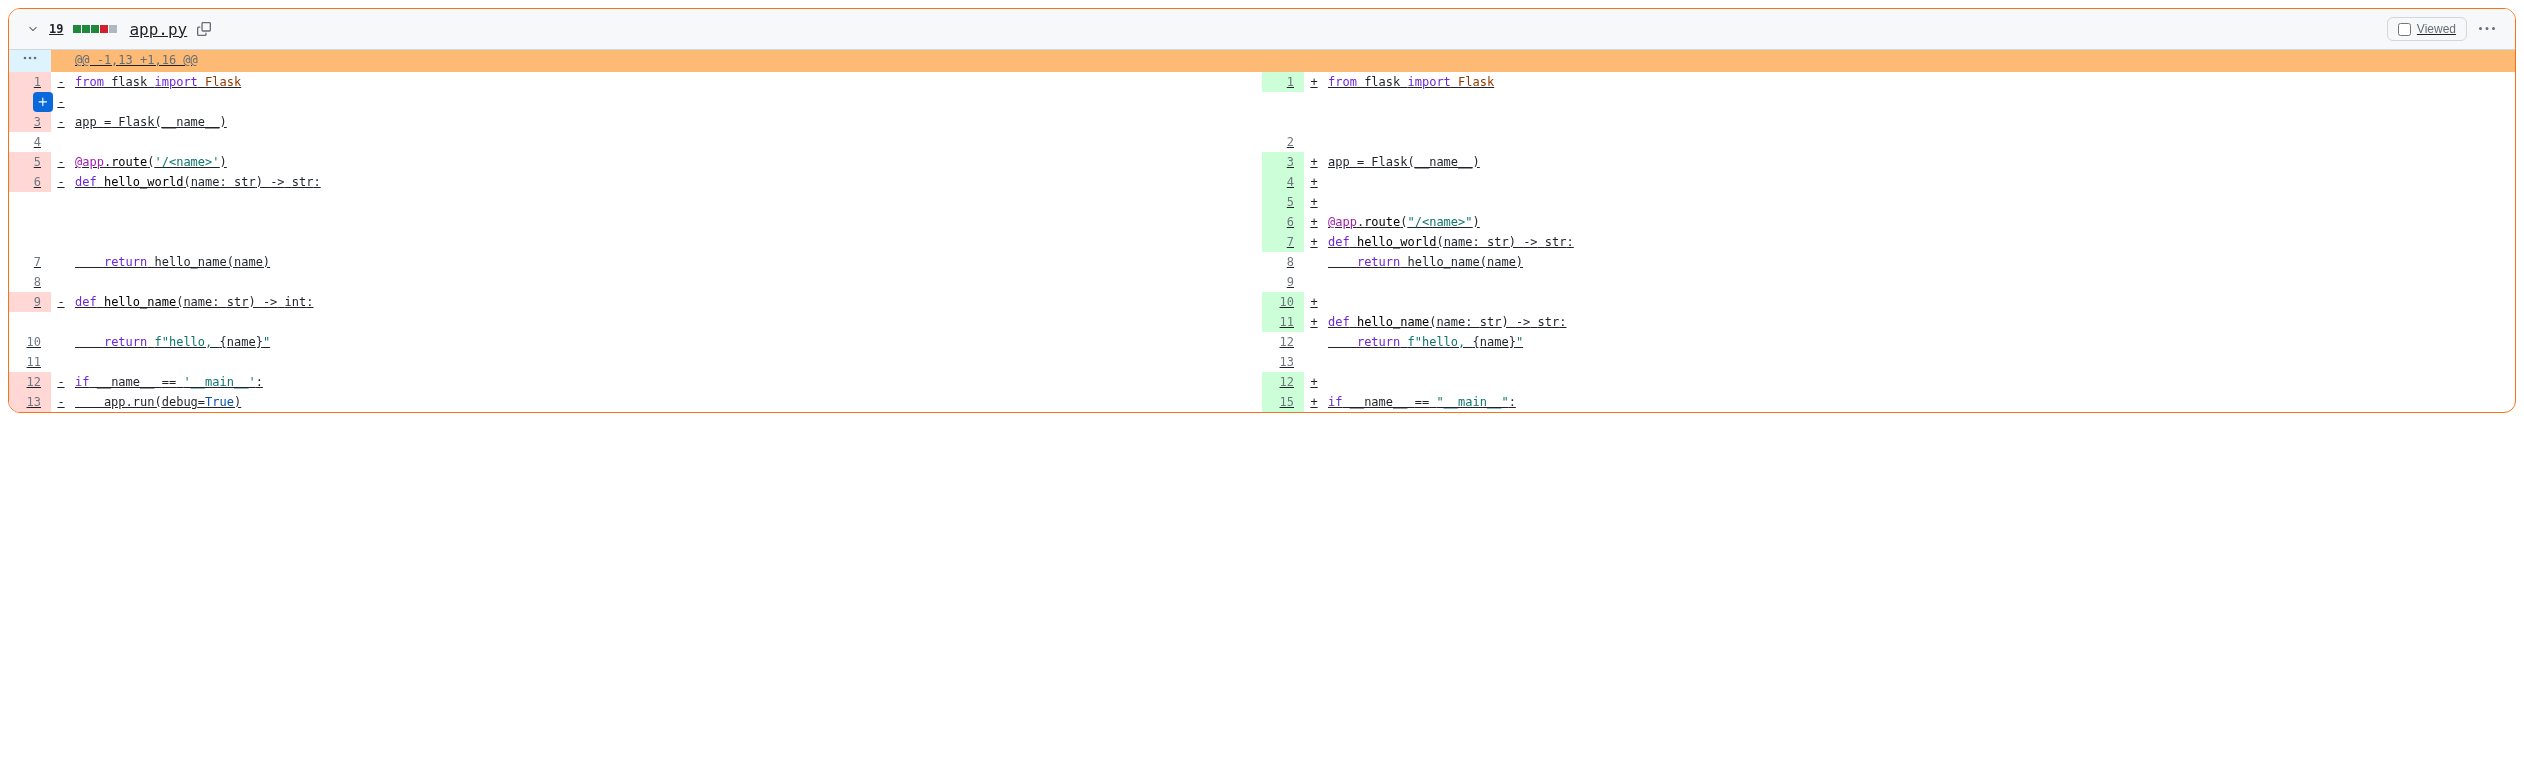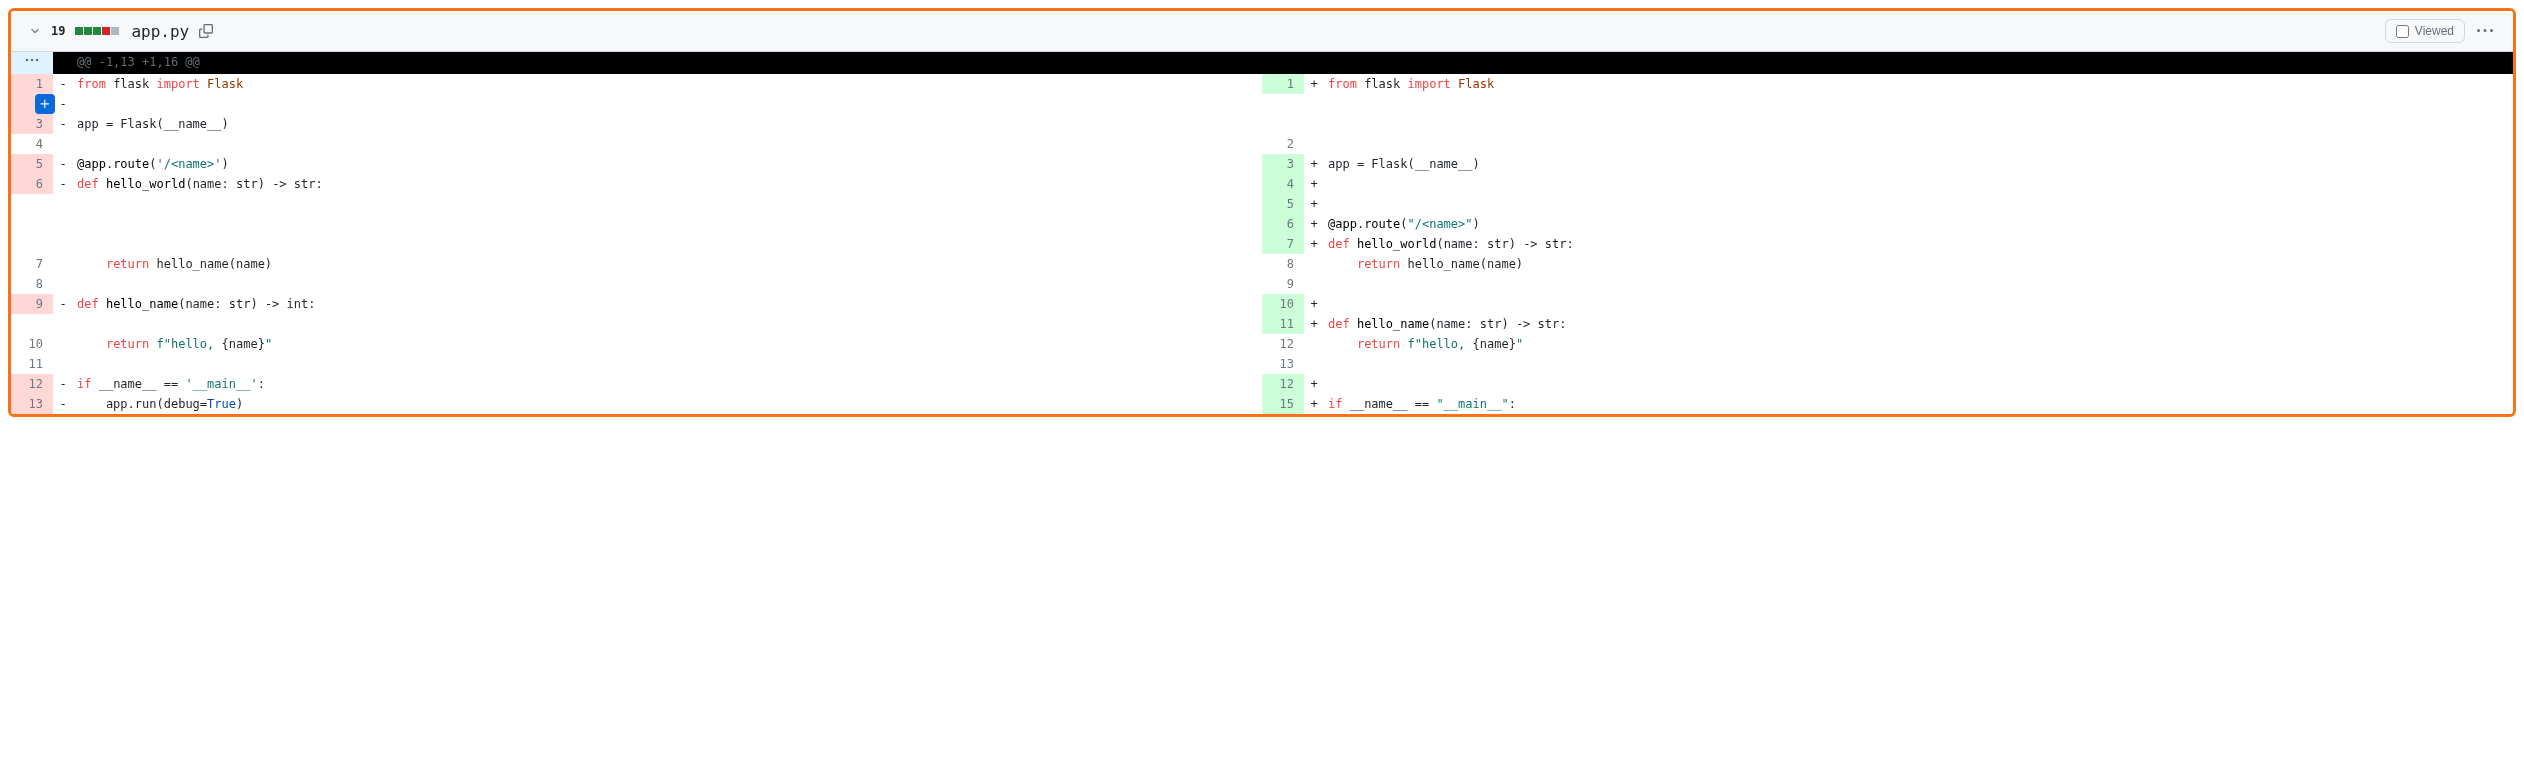--- a/index.html
+++ b/index.html
@@ -5,23 +5,24 @@
   * { box-sizing: border-box; }
   body {
     margin: 0;
     font-family: -apple-system, BlinkMacSystemFont, "Segoe UI", Helvetica, Arial, sans-serif;
     font-size: 12px;
     background: #ffffff;
     color: #1f2328;
     padding: 8px;
   }
   .file-box {
-    border: 3px solid #f97316;
-    border-radius: 6px;
+    border: 1px solid #f97316;
+    border-radius: 12px;
     overflow: hidden;
+    text-decoration: underline;
   }
   .file-header {
     display: flex;
     align-items: center;
     padding: 8px 16px;
     background: #f6f8fa;
     border-bottom: 1px solid #d0d7de;
   }
   .file-header-left {
     display: flex;
@@ -72,31 +73,31 @@
     font-size:12px; line-height:20px;
     white-space:pre; overflow:hidden;
     padding-left:4px; padding-right:8px;
   }
   .add-btn {
     position:absolute; right:-2px; top:0; width:20px;height:20px;
     background:#0969da;border-radius:4px;color:#fff;
     display:flex;align-items:center;justify-content:center;
     cursor:pointer;z-index:5;
   }
-  tr.hunk { background:#000000; }
+  tr.hunk { background:#fdba74; }
   tr.hunk .num { background:#ddf4ff; }
   tr.hunk .code, tr.hunk .marker { color:#656d76; }
   .expand { width:42px; text-align:center; cursor:pointer; color:#656d76; }
   
-  .k { color:#ef4444; } 
+  .k { color:#6d28d9; } 
   .s { color:#0f766e; } 
   .n { color:#1f2328; }
   .o { color:#1f2328; }
   .f { color:#000000; } 
-  .d { color:#000000; } 
+  .d { color:#a21caf; } 
   .c1 { color:#0550ae; } 
   .imp { color:#953800; } 
 </style>
 </head>
 <body>
 
 <div class="file-box">
   <div class="file-header">
     <div class="file-header-left">
       <span class="toggle-btn">

